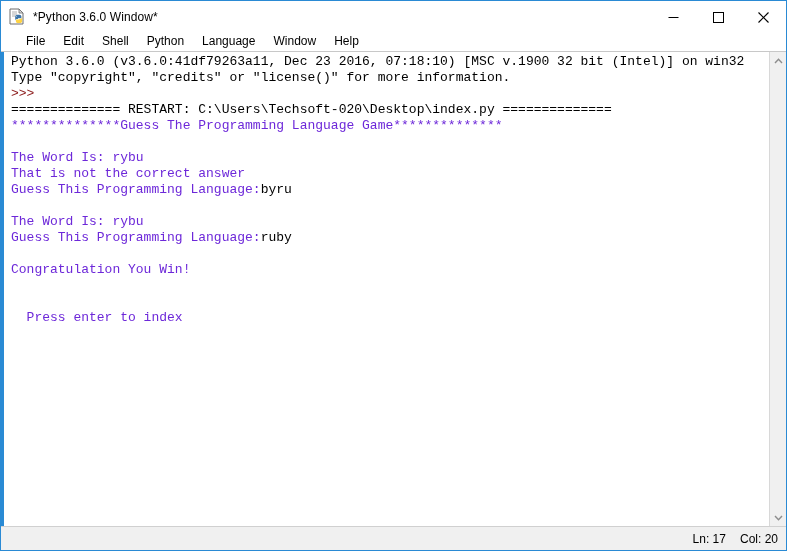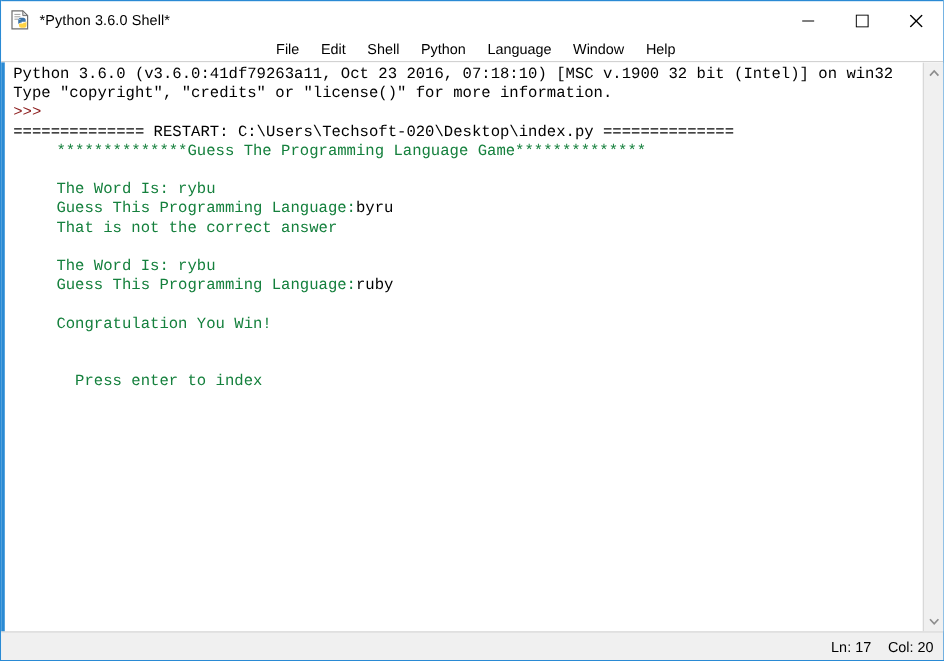--- a/index.html
+++ b/index.html
@@ -64,23 +64,22 @@
   }
   .winbtn svg { display: block; }
 
   
   #menubar {
     height: 20px;
     min-height: 20px;
     background: #ffffff;
     display: flex;
     align-items: center;
-    padding-left: 6px;
+    padding-left: 16px;
     border-bottom: 1px solid #c8c8c8;
-    justify-content: center;
   }
   .menu-item {
     font-size: 12px;
     color: #000000;
     padding: 0 9px;
     line-height: 19px;
     white-space: nowrap;
     cursor: default;
   }
 
@@ -102,21 +101,21 @@
   .line {
     font-family: "Liberation Mono", "DejaVu Sans Mono", monospace;
     font-size: 13px;
     line-height: 16px;
     height: 16px;
     white-space: pre;
     color: #000000;
     letter-spacing: 0px;
   }
   .c-black  { color: #000000; }
-  .c-blue   { color: #15803d; margin-left: 36px; }
+  .c-blue   { color: #6d28d9; }
   .c-prompt { color: #8b1a1a; }
 
   
   #vscroll {
     width: 17px;
     min-width: 17px;
     background: #f0f0f0;
     border-left: 1px solid #d8d8d8;
     display: flex;
     flex-direction: column;
@@ -164,21 +163,21 @@
     <div id="app-icon">
       <svg width="18" height="18" viewBox="0 0 18 18">
         <path d="M2 1 L11 1 L15 5 L15 16 L2 16 Z" fill="#ffffff" stroke="#6d6d6d" stroke-width="1"></path>
         <path d="M11 1 L11 5 L15 5 Z" fill="#d9d9d9" stroke="#6d6d6d" stroke-width="0.8"></path>
         <path d="M4 4 H9 M4 6 H9 M4 8 H7" stroke="#9a9a9a" stroke-width="0.8"></path>
         <path d="M7.2 8.6 c0-1.1 .8-1.9 1.9-1.9 h2.4 c1.1 0 1.9 .8 1.9 1.9 v1.6 h-3.4 v.7 h-1 c-1.1 0-1.8 .8-1.8 1.9 z" fill="#3c74a8"></path>
         <path d="M16.4 10.6 c0 1.1-.8 1.9-1.9 1.9 h-2.4 c-1.1 0-1.9-.8-1.9-1.9 V9 h3.4 v-.7 h1 c1.1 0 1.8-.8 1.8-1.9 z" fill="#ffd343" transform="translate(-2.3,2.6)"></path>
         <circle cx="8.6" cy="8.2" r="0.45" fill="#ffffff"></circle>
       </svg>
     </div>
-    <div id="title-text">*Python 3.6.0 Shell*</div>
+    <div id="title-text">*Python 3.6.0 Window*</div>
 
     <div id="winbuttons">
       <div class="winbtn">
         <svg width="11" height="11" viewBox="0 0 11 11">
           <line x1="0.5" y1="5.5" x2="10.5" y2="5.5" stroke="#000000" stroke-width="1"></line>
         </svg>
       </div>
       <div class="winbtn">
         <svg width="11" height="11" viewBox="0 0 11 11">
           <rect x="0.5" y="0.5" width="10" height="10" fill="none" stroke="#000000" stroke-width="1"></rect>
@@ -198,29 +197,29 @@
     <div class="menu-item">Edit</div>
     <div class="menu-item">Shell</div>
     <div class="menu-item">Python</div>
     <div class="menu-item">Language</div>
     <div class="menu-item">Window</div>
     <div class="menu-item">Help</div>
   </div>
 
   <div id="body-area">
     <div id="textarea">
-        <div class="line c-black">Python 3.6.0 (v3.6.0:41df79263a11, Oct 23 2016, 07:18:10) [MSC v.1900 32 bit (Intel)] on win32</div>
+        <div class="line c-black">Python 3.6.0 (v3.6.0:41df79263a11, Dec 23 2016, 07:18:10) [MSC v.1900 32 bit (Intel)] on win32</div>
         <div class="line c-black">Type "copyright", "credits" or "license()" for more information.</div>
         <div class="line c-prompt">&gt;&gt;&gt;</div>
         <div class="line c-black">============== RESTART: C:\Users\Techsoft-020\Desktop\index.py ==============</div>
         <div class="line c-blue">**************Guess The Programming Language Game**************</div>
         <div class="line c-blue">&nbsp;</div>
         <div class="line c-blue">The Word Is: rybu</div>
+        <div class="line c-blue">That is not the correct answer</div>
         <div class="line"><span class="c-blue">Guess This Programming Language:</span><span class="c-black">byru</span></div>
-        <div class="line c-blue">That is not the correct answer</div>
         <div class="line c-blue">&nbsp;</div>
         <div class="line c-blue">The Word Is: rybu</div>
         <div class="line"><span class="c-blue">Guess This Programming Language:</span><span class="c-black">ruby</span></div>
         <div class="line c-blue">&nbsp;</div>
         <div class="line c-blue">Congratulation You Win!</div>
         <div class="line c-blue">&nbsp;</div>
         <div class="line c-blue">&nbsp;</div>
         <div class="line c-blue">  Press enter to index</div>
       </div>
 

